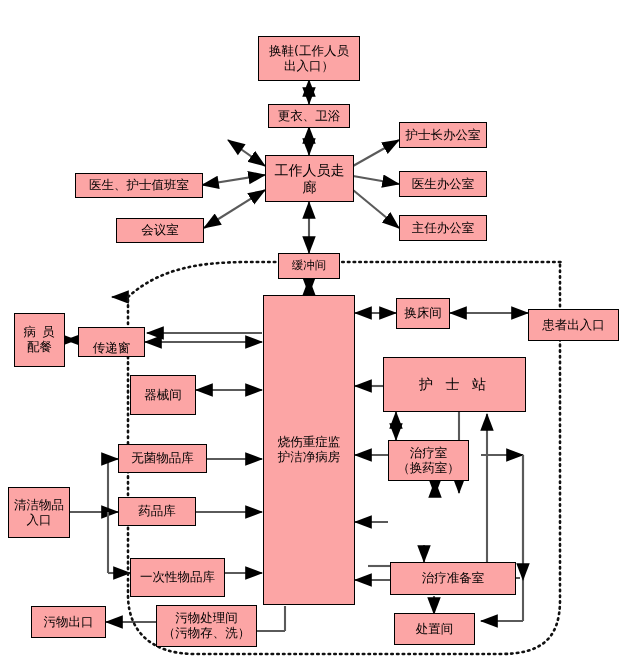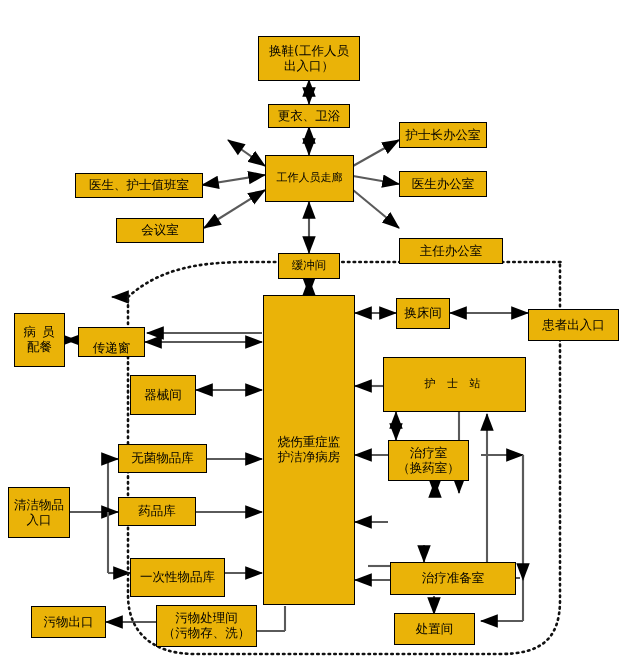--- a/index.html
+++ b/index.html
@@ -1,26 +1,26 @@
 <!DOCTYPE html>
 <html><head>
 <meta charset="utf-8">
 <style>
   html,body{margin:0;padding:0;background:#ffffff;}
   body{width:622px;height:668px;position:relative;overflow:hidden;
        font-family:"DejaVu Sans","Liberation Sans",sans-serif;}
   #stage{position:absolute;left:0;top:0;width:622px;height:668px;}
   svg.lines{position:absolute;left:0;top:0;width:622px;height:668px;pointer-events:none;}
   .node{position:absolute;box-sizing:border-box;border:1.4px solid #000;
-        background:#eab308;display:flex;align-items:center;justify-content:center;
+        background:#fca5a5;display:flex;align-items:center;justify-content:center;
         text-align:center;color:#000;line-height:1.18;z-index:5;}
   .node span{display:block;padding:0 2px;}
   .f11{font-size:11.5px;}
   .f12{font-size:12.5px;}
-  .f13{font-size:11px;}
+  .f13{font-size:14px;}
   .sp1{letter-spacing:1px;}
   .sp3{letter-spacing:4px;}
 </style>
 </head>
 <body>
 
 <div id="stage">
 
   <svg class="lines" viewBox="0 0 622 668">
     <defs>
@@ -153,21 +153,21 @@
   </div>
 
   <div class="node f12" style="left:399px;top:122px;width:88px;height:26px;">
     <span>护士长办公室</span>
   </div>
 
   <div class="node f12" style="left:399px;top:171px;width:88px;height:26px;">
     <span>医生办公室</span>
   </div>
 
-  <div class="node f12" style="left:399px;top:215px;width:104px;height:26px;margin-top:23px;">
+  <div class="node f12" style="left:399px;top:215px;width:88px;height:26px;">
     <span>主任办公室</span>
   </div>
 
   <div class="node f11" style="left:278px;top:253px;width:62px;height:26px;">
     <span>缓冲间</span>
   </div>
 
   <div class="node f12" style="left:14px;top:313px;width:51px;height:54px;">
     <span>
         <span class="sp1">病 员</span>

